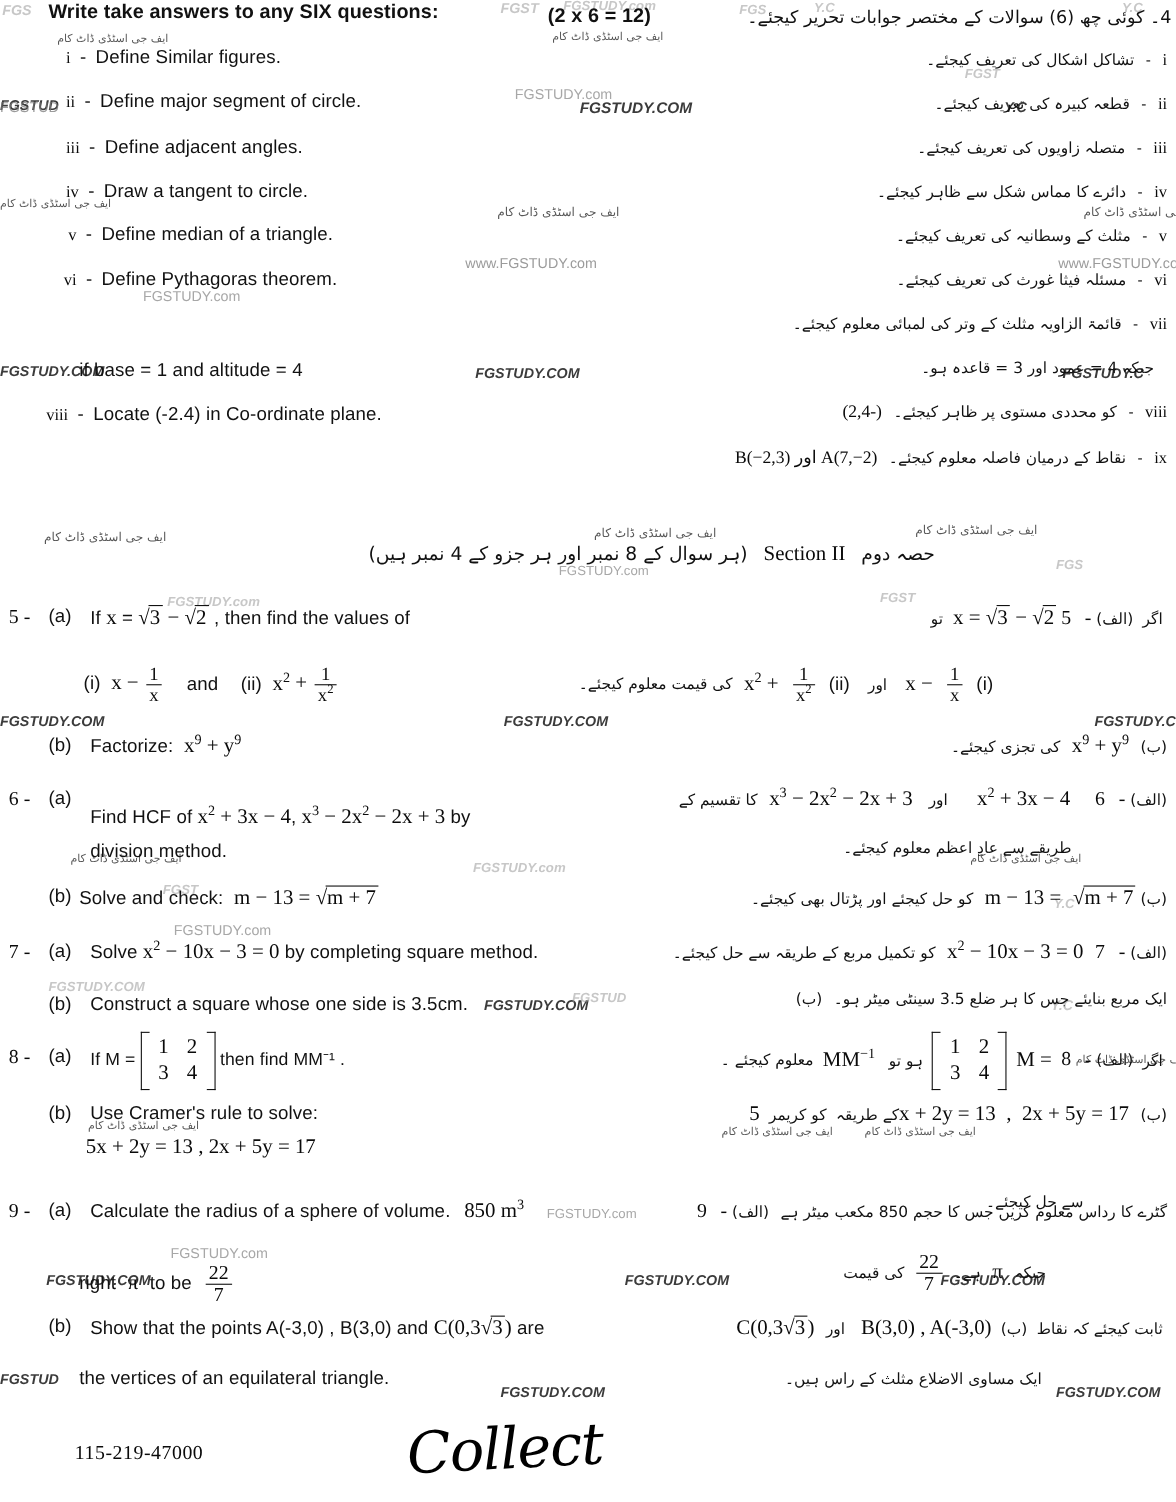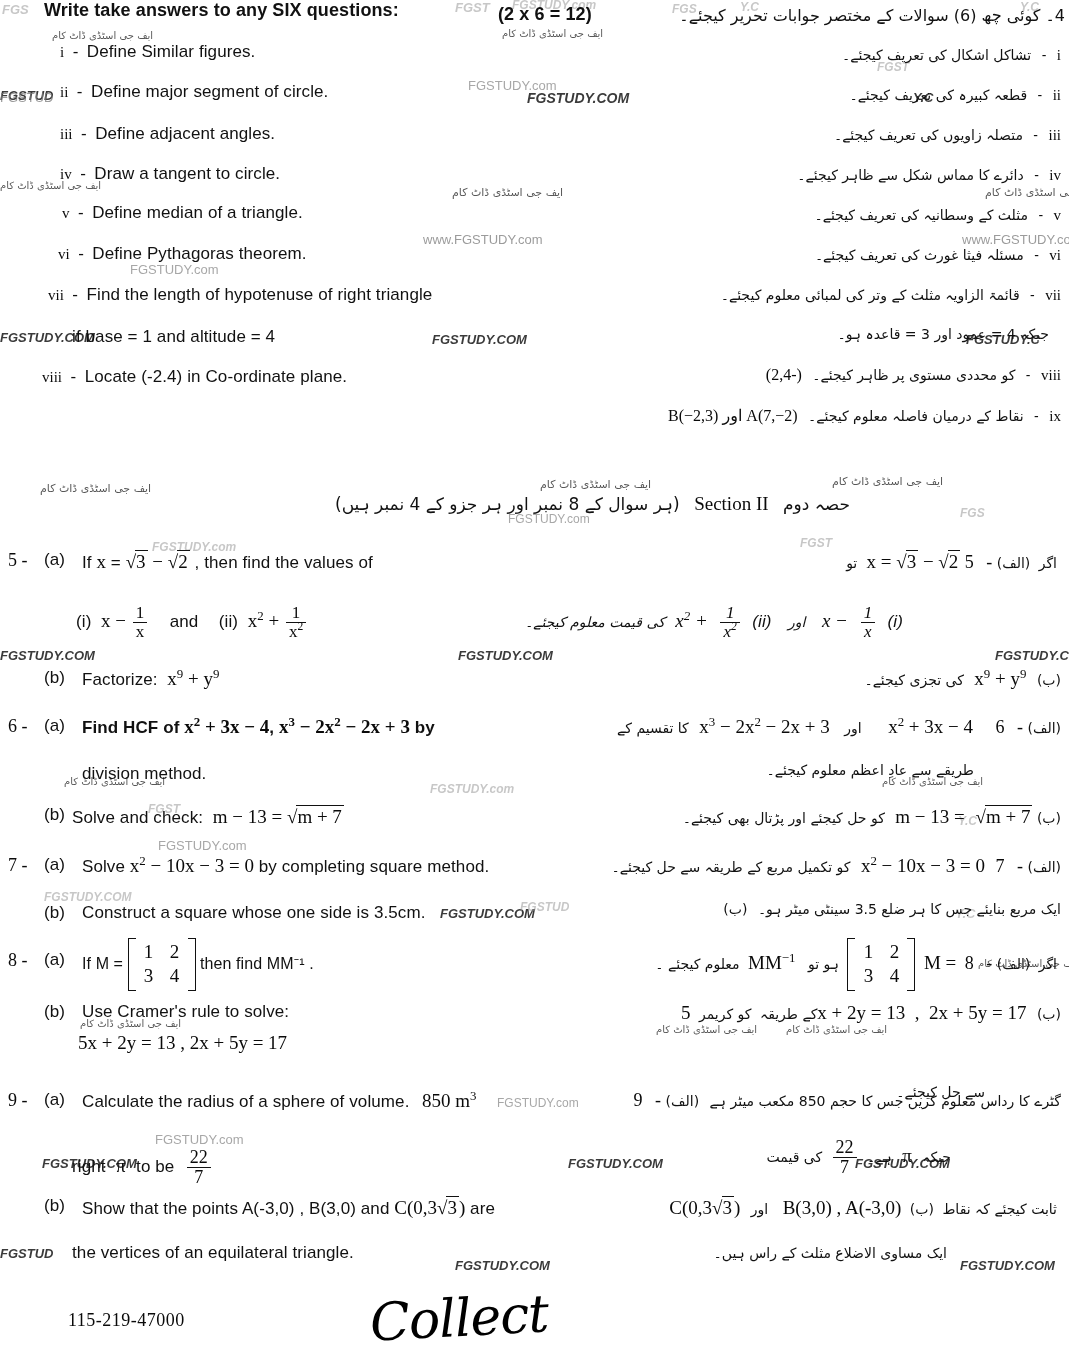--- a/index.html
+++ b/index.html
@@ -242,25 +242,20 @@
   <div class="abs" style="left:62px; top:203px;">
     <span class="roman">v</span>
     <span class="eng" style="margin:0 4px;">-</span>
     <span class="eng">Define median of a triangle.</span>
   </div>
   <div class="abs" style="left:58px; top:244px;">
     <span class="roman">vi</span>
     <span class="eng" style="margin:0 4px;">-</span>
     <span class="eng">Define Pythagoras theorem.</span>
   </div>
-  <div class="abs" style="left:48px; top:285px;">
-    <span class="roman">vii</span>
-    <span class="eng" style="margin:0 4px;">-</span>
-    <span class="eng">Find the length of hypotenuse of right triangle</span>
-  </div>
   <div class="abs eng" style="left:72px; top:327px;">if base = 1 and altitude = 4</div>
   <div class="abs" style="left:42px; top:367px;">
     <span class="roman">viii</span>
     <span class="eng" style="margin:0 4px;">-</span>
     <span class="eng">Locate (-2.4) in Co-ordinate plane.</span>
   </div>
 
   <div class="abs" style="right:8px; top:46px;">
     <span class="urdu urdu-rtl">تشاکل اشکال کی تعریف کیجئے۔</span>
     <span class="eng" style="margin:0 6px; font-size:14px;">-</span>
@@ -333,39 +328,39 @@
     <span class="eng">Factorize:&nbsp;&nbsp;</span><span class="math">x<sup class="e">9</sup>&nbsp;+&nbsp;y<sup class="e">9</sup></span>
   </div>
 
   <div class="abs" style="right:8px; top:550px;">
     <span class="urdu urdu-rtl">تو</span>
     <span class="math">&nbsp;x&nbsp;=&nbsp;</span><span class="rad math">√<span class="bar">3</span></span><span class="math">&nbsp;−&nbsp;</span><span class="rad math">√<span class="bar">2</span></span>
     <span class="urdu urdu-rtl" style="margin:0 4px;">اگر</span>
     <span class="urdu urdu-rtl">(الف)</span>
     <span class="qnum" style="margin-left:8px;">-&nbsp;</span><span class="qnum">5</span>
   </div>
-  <div class="abs" style="right:160px; top:604px;font-style:italic;">
+  <div class="abs" style="right:160px; top:604px;">
     <span class="urdu urdu-rtl">کی قیمت معلوم کیجئے۔</span>
     <span class="math" style="margin:0 6px;">x<sup class="e">2</sup>&nbsp;+&nbsp;</span><span class="frac math" style="font-size:17px;"><span class="num">1</span><span class="den">x<sup class="e">2</sup></span></span>
     <span class="eng" style="margin:0 6px;">(ii)</span>
     <span class="urdu urdu-rtl" style="margin:0 6px;">اور</span>
     <span class="math" style="margin:0 6px;">x&nbsp;−&nbsp;</span><span class="frac math" style="font-size:17px;"><span class="num">1</span><span class="den">x</span></span>
     <span class="eng" style="margin:0 6px;">(i)</span>
   </div>
   <div class="abs" style="right:8px; top:668px;">
     <span class="urdu urdu-rtl">کی تجزی کیجئے۔</span>
     <span class="math" style="margin:0 6px;">x<sup class="e">9</sup>&nbsp;+&nbsp;y<sup class="e">9</sup></span>
     <span class="urdu urdu-rtl">(ب)</span>
   </div>
 
   <div class="abs qnum" style="left:8px; top:716px;">
     <span>6</span><span> -</span>
   </div>
   <div class="abs eng" style="left:44px; top:716px;">(a)</div>
-  <div class="abs" style="left:82px; top:716px;font-weight:bold;">
+  <div class="abs" style="left:82px; top:732px;">
     <span class="eng">Find HCF of&nbsp;</span><span class="math">x<sup class="e">2</sup>&nbsp;+&nbsp;3x&nbsp;−&nbsp;4</span><span class="eng">,&nbsp;</span><span class="math">x<sup class="e">3</sup>&nbsp;−&nbsp;2x<sup class="e">2</sup>&nbsp;−&nbsp;2x&nbsp;+&nbsp;3</span><span class="eng">&nbsp;by</span>
   </div>
   <div class="abs eng" style="left:82px; top:764px;">division method.</div>
   <div class="abs eng" style="left:44px; top:805px;">(b)</div>
   <div class="abs" style="left:72px; top:805px;">
     <span class="eng">Solve and check:&nbsp;&nbsp;</span><span class="math">m&nbsp;−&nbsp;13&nbsp;=&nbsp;</span><span class="rad math">√<span class="bar">m&nbsp;+&nbsp;7</span></span>
   </div>
 
   <div class="abs" style="right:8px; top:716px;">
     <span class="urdu urdu-rtl">کا تقسیم کے</span>

